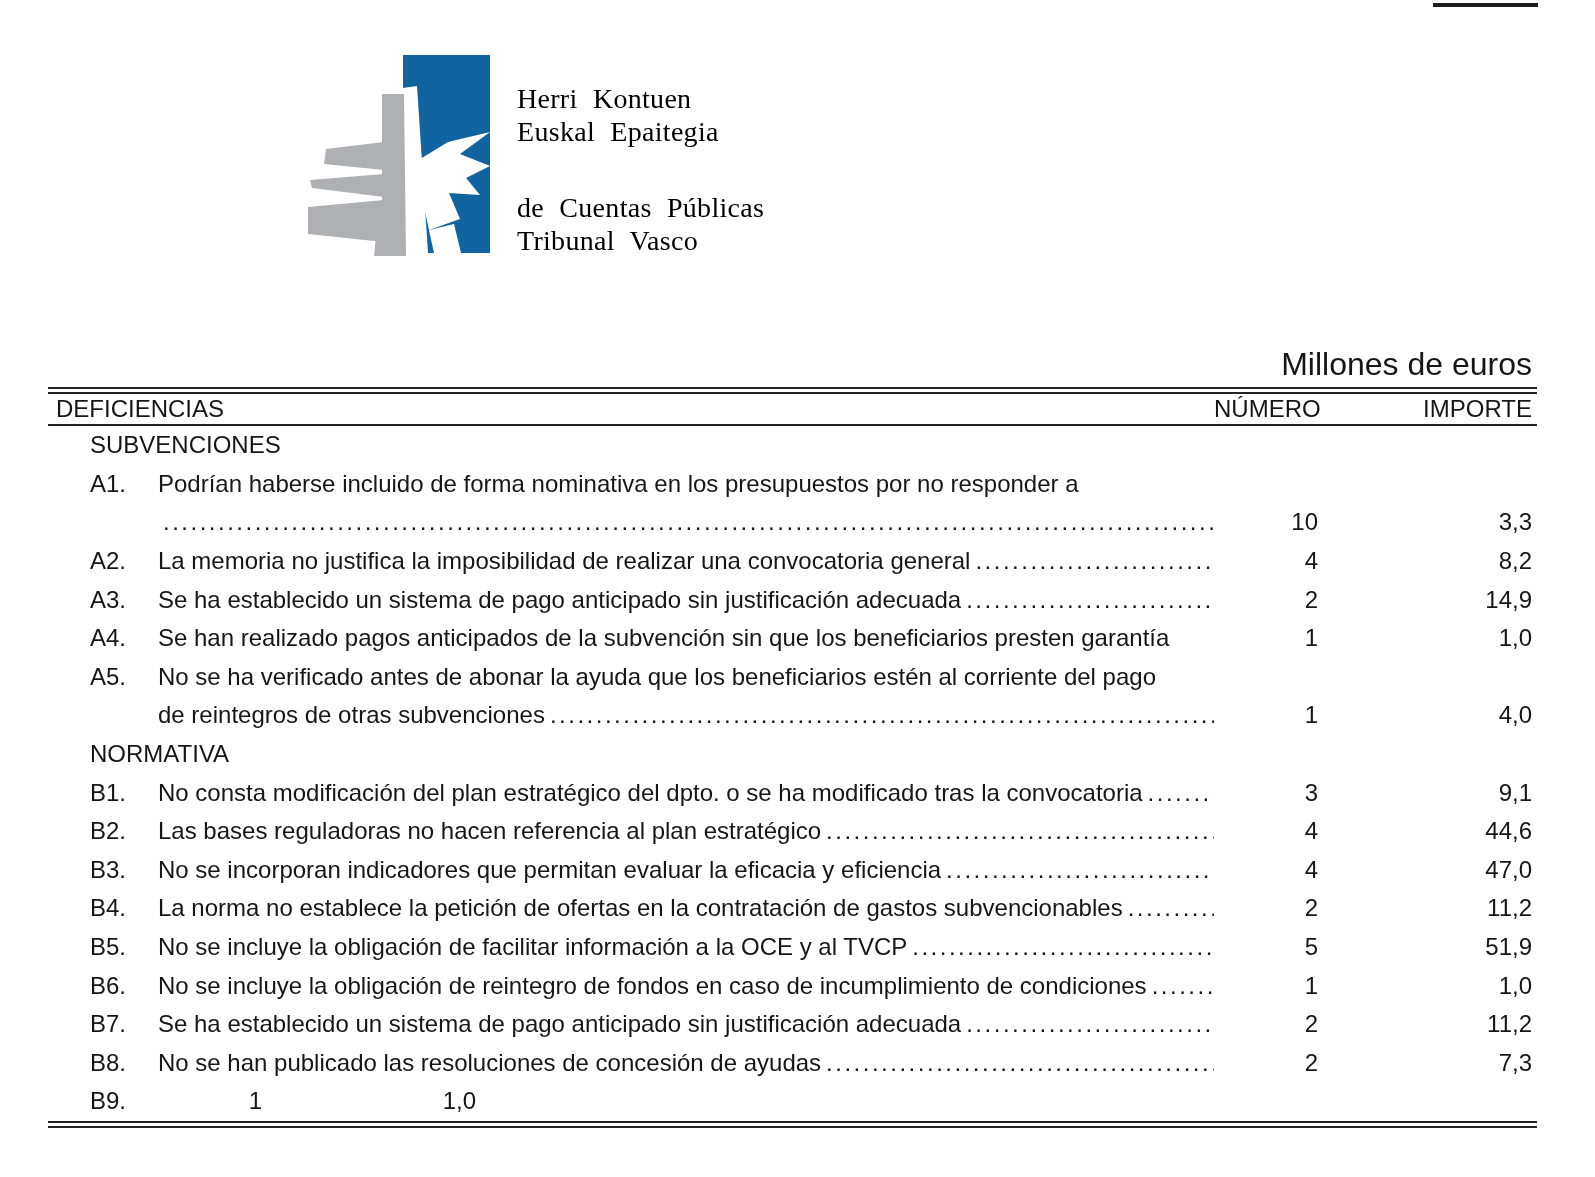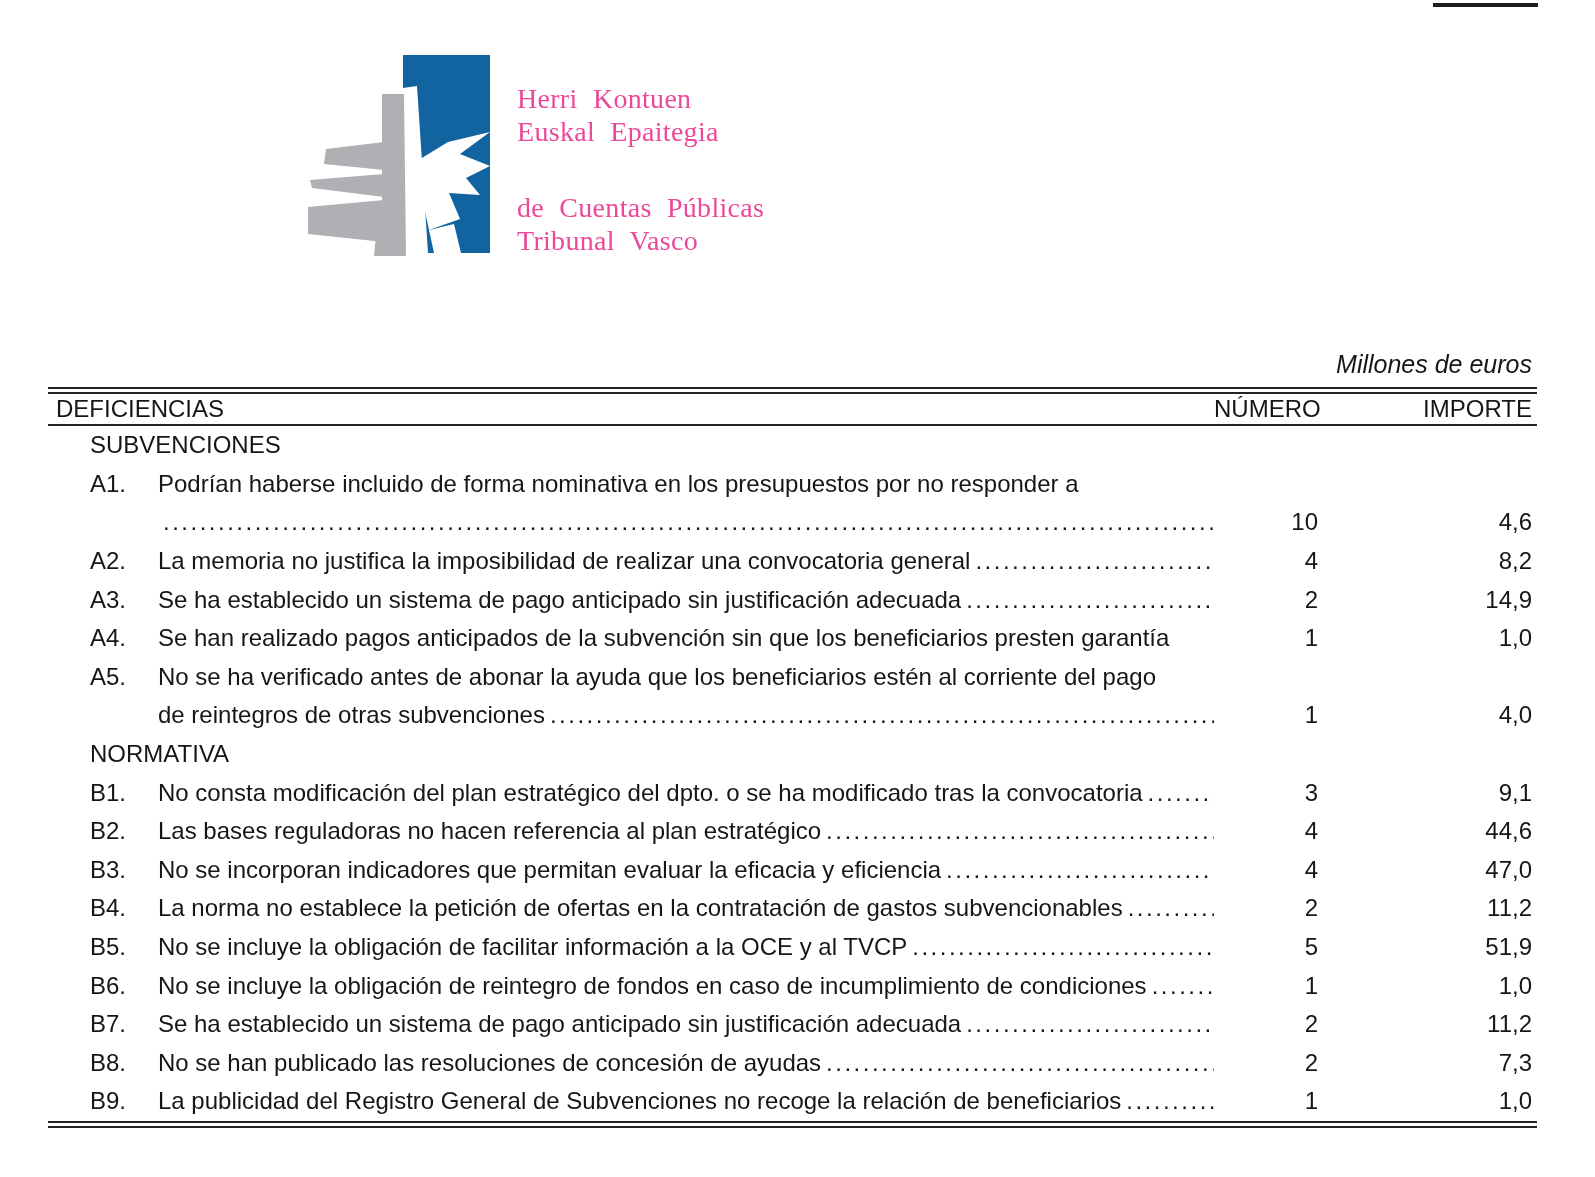--- a/index.html
+++ b/index.html
@@ -5,26 +5,26 @@
   * { box-sizing: border-box; margin: 0; padding: 0; }
   html, body { width: 1595px; height: 1177px; background: #ffffff; overflow: hidden; }
   body { position: relative; font-family: "Liberation Sans", sans-serif; color: #161616; }
 
   
   .top-rule { position: absolute; left: 1433px; top: 3px; width: 105px; height: 4px; background: #1d1d1d; }
 
   
   .logo { position: absolute; left: 308px; top: 46px; width: 470px; height: 220px; }
   .logo svg { position: absolute; left: 0; top: 0; }
-  .logo-text { position: absolute; left: 209px; top: 36px; font-family: "Liberation Serif", serif; font-size: 28px; line-height: 33px; color: #ec4899; word-spacing: 8px; letter-spacing: 0.3px; white-space: nowrap; }
+  .logo-text { position: absolute; left: 209px; top: 36px; font-family: "Liberation Serif", serif; font-size: 28px; line-height: 33px; color: #000000; word-spacing: 8px; letter-spacing: 0.3px; white-space: nowrap; }
   .logo-text .block2 { margin-top: 43px; }
 
   
   .table-area { position: absolute; left: 48px; top: 348px; width: 1489px; }
-  .millones { height: 39px; text-align: right; padding-right: 5px; font-size: 25px; line-height: 32px; font-style: italic; }
+  .millones { height: 39px; text-align: right; padding-right: 5px; font-size: 32px; line-height: 32px; }
   .rule-double { height: 7px; border-top: 2px solid #242424; border-bottom: 2.5px solid #242424; }
   .rule-single { height: 0; border-top: 2.5px solid #242424; }
   .header-row { display: flex; align-items: center; height: 30px; font-size: 24px; }
   .rows { }
   .line { display: flex; align-items: center; height: 38.6px; font-size: 24px; white-space: nowrap; margin-left: 34px; }
   .cell-lead { width: 8px; flex: none; }
   .cell-code { width: 68px; flex: none; }
   .cell-text { flex: 1; display: flex; align-items: center; overflow: hidden; }
   .cell-text .txt { white-space: nowrap; }
   .leader { flex: 1; overflow: hidden; white-space: nowrap; padding-left: 5px; letter-spacing: 2.5px; color: #161616; }
@@ -95,21 +95,21 @@
     <div class="cell-imp"></div>
   </div>
 
   <div class="line">
     <div class="cell-lead"></div>
     <div class="cell-code"></div>
     <div class="cell-text">
       <span class="leader"></span>
     </div>
     <div class="cell-num">10</div>
-    <div class="cell-imp">4,6</div>
+    <div class="cell-imp">3,3</div>
   </div>
 
   <div class="line">
     <div class="cell-lead"></div>
     <div class="cell-code">A2.</div>
     <div class="cell-text">
       <span class="txt">La memoria no justifica la imposibilidad de realizar una convocatoria general</span>
       <span class="leader"></span>
     </div>
     <div class="cell-num">4</div>
@@ -248,22 +248,18 @@
       <span class="txt">No se han publicado las resoluciones de concesión de ayudas</span>
       <span class="leader"></span>
     </div>
     <div class="cell-num">2</div>
     <div class="cell-imp">7,3</div>
   </div>
 
   <div class="line">
     <div class="cell-lead"></div>
     <div class="cell-code">B9.</div>
-    <div class="cell-text">
-      <span class="txt">La publicidad del Registro General de Subvenciones no recoge la relación de beneficiarios</span>
-      <span class="leader"></span>
-    </div>
     <div class="cell-num">1</div>
     <div class="cell-imp">1,0</div>
   </div>
 </div>
   <div class="rule-double"></div>
 </div>
 
 </body></html>

